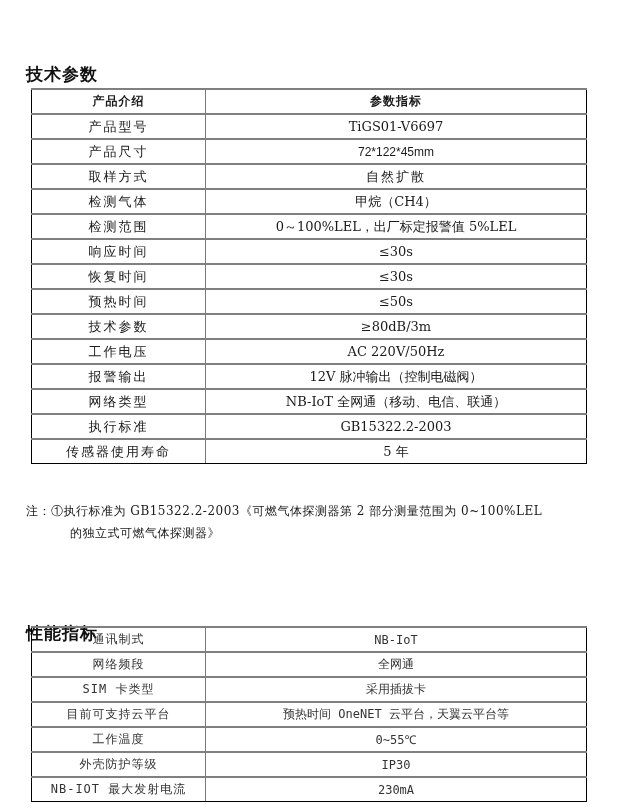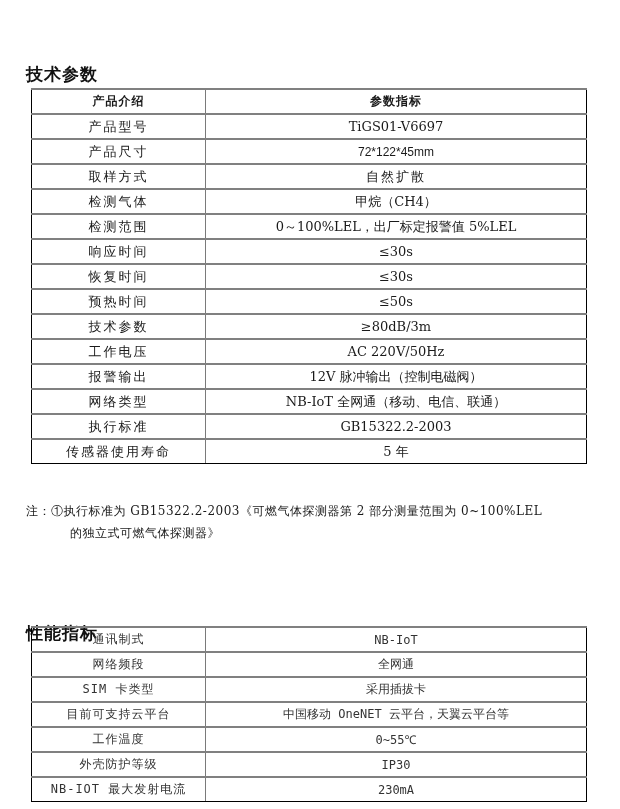--- a/index.html
+++ b/index.html
@@ -107,21 +107,21 @@
     <tr>
         <td class="c1">网络频段</td>
         <td class="c2">全网通</td>
       </tr>
     <tr>
         <td class="c1">SIM 卡类型</td>
         <td class="c2">采用插拔卡</td>
       </tr>
     <tr>
         <td class="c1">目前可支持云平台</td>
-        <td class="c2">中国移动 OneNET 云平台，天翼云平台等</td>
+        <td class="c2">预热时间 OneNET 云平台，天翼云平台等</td>
       </tr>
     <tr>
         <td class="c1">工作温度</td>
         <td class="c2">0~55℃</td>
       </tr>
     <tr>
         <td class="c1">外壳防护等级</td>
         <td class="c2">IP30</td>
       </tr>
     <tr>

